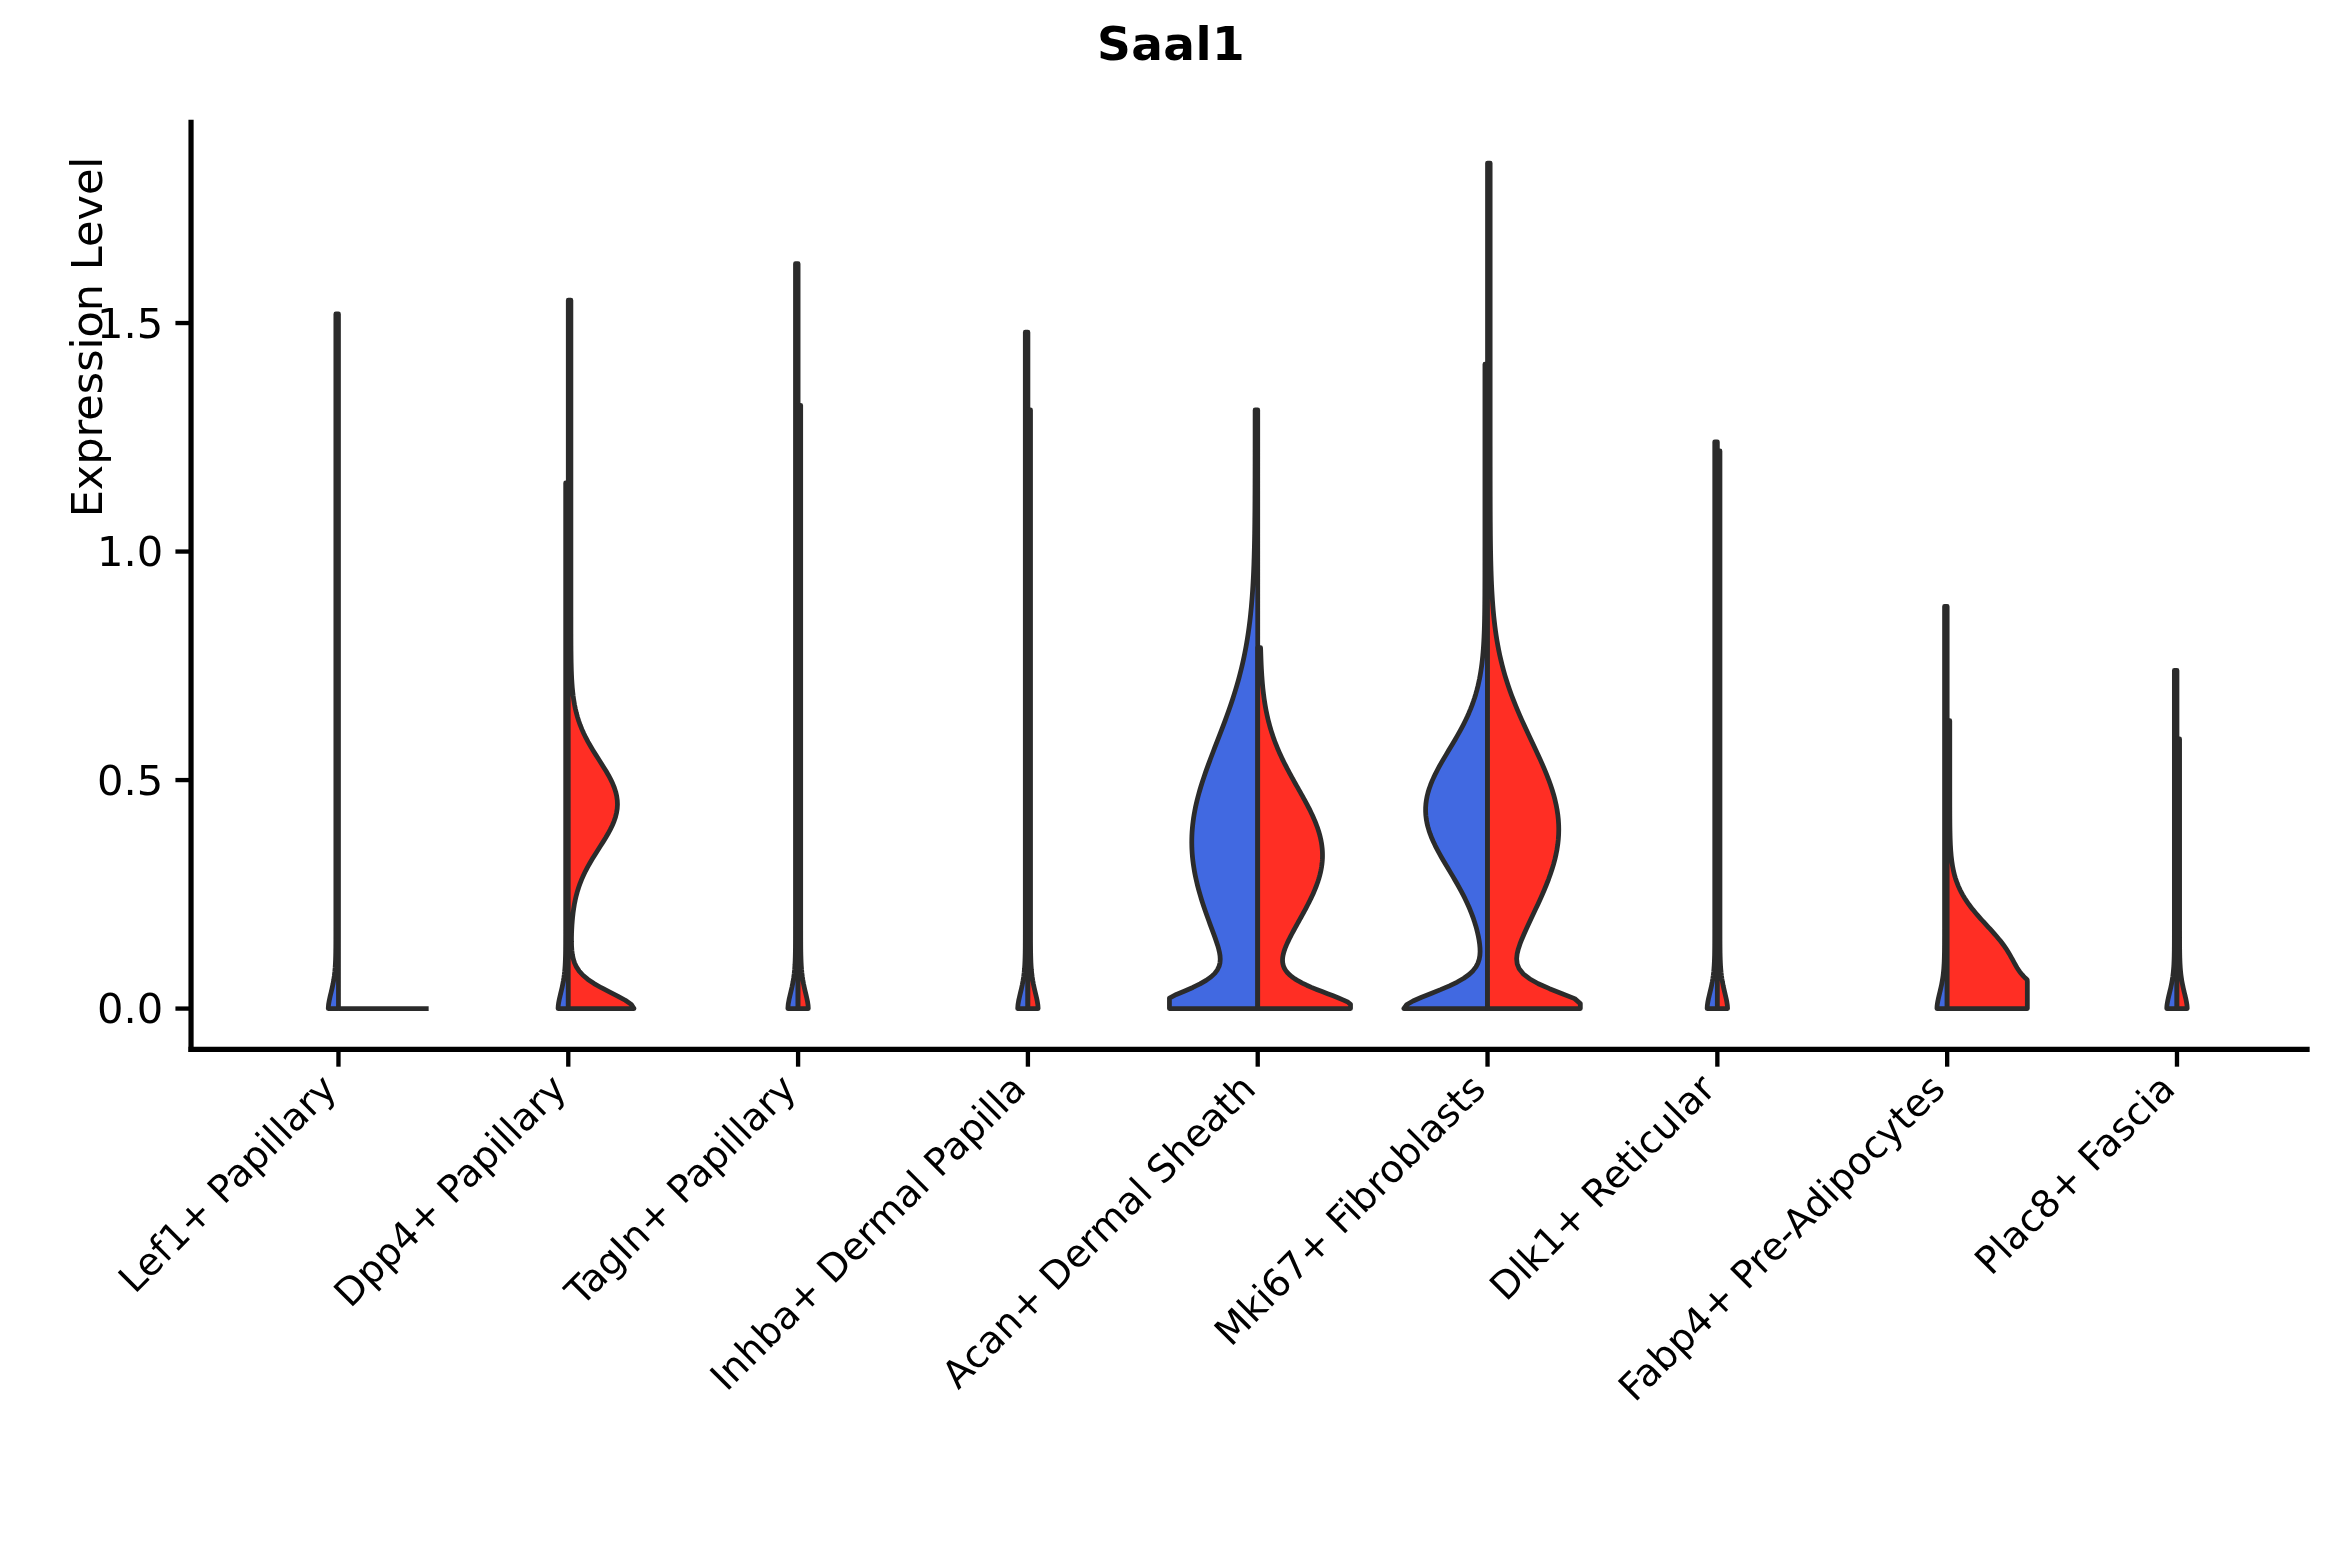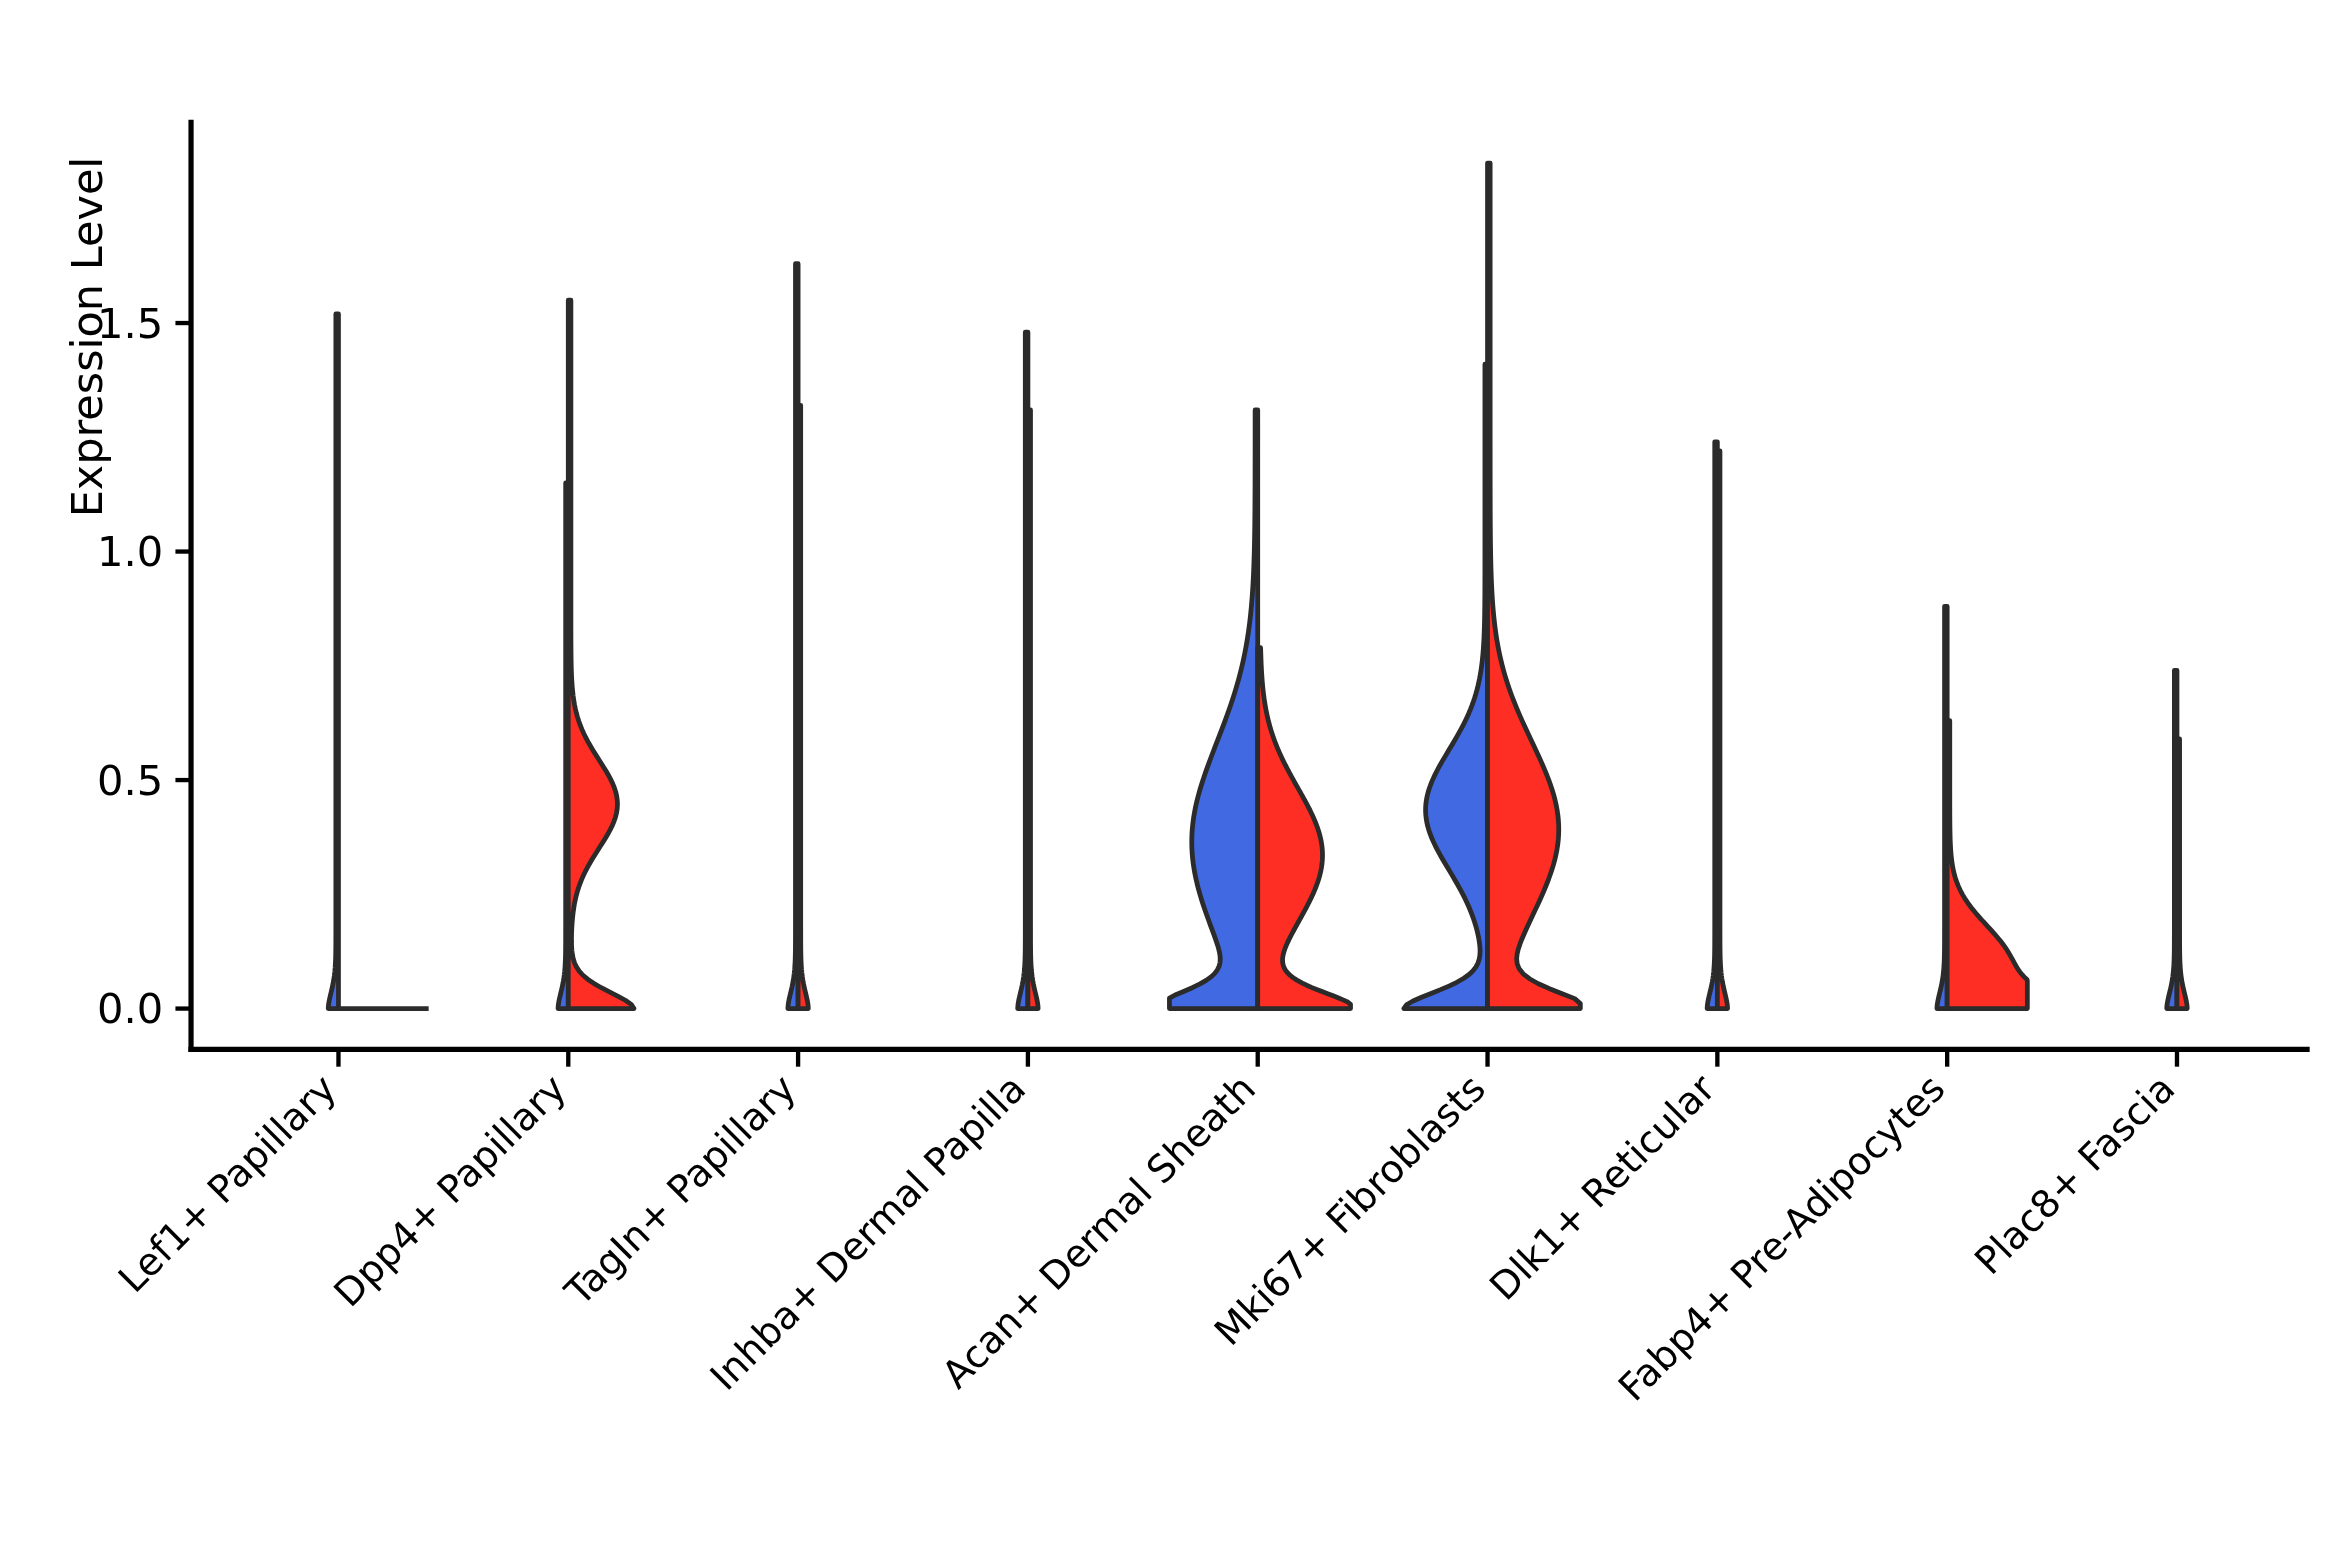--- a/index.html
+++ b/index.html
@@ -18,20 +18,21 @@
       font-size:44px;fill:#000;}
   .spine{stroke:#000;stroke-width:6;fill:none;stroke-linecap:square;}
   .tickmark{stroke:#000;stroke-width:5;}
   .violin{stroke:#2b2b2b;stroke-width:5.5;stroke-linejoin:round;}
 </style>
 </head>
 <body>
 
 <div id="stage">
 
+  <div id="plot-title">Saal1</div>
 
   <div id="ylabel">Expression Level</div>
 
   <svg id="canvas" width="2342" height="1561" viewBox="0 0 2700 1800">
     <g id="violins">
         <path d="M 378.20 1163.00 L 378.57 1158.29 L 379.38 1153.58 L 380.42 1148.86 L 381.55 1144.15 L 382.65 1139.44 L 383.66 1134.73 L 384.52 1130.02 L 385.22 1125.30 L 385.76 1120.59 L 386.17 1115.88 L 386.46 1111.17 L 386.66 1106.46 L 386.79 1101.74 L 386.87 1097.03 L 386.93 1092.32 L 386.96 1087.61 L 386.98 1082.90 L 386.99 1078.18 L 386.99 1073.47 L 387.00 1068.76 L 387.00 1064.05 L 387.00 1059.34 L 387.00 1054.62 L 387.00 1049.91 L 387.00 1045.20 L 387.00 1040.49 L 387.00 1035.78 L 387.00 1031.06 L 387.00 1026.35 L 387.00 1021.64 L 387.00 1016.93 L 387.00 1012.22 L 387.00 1007.50 L 387.00 1002.79 L 387.00 998.08 L 387.00 993.37 L 387.00 988.66 L 387.00 983.94 L 387.00 979.23 L 387.00 974.52 L 387.00 969.81 L 387.00 965.10 L 387.00 960.38 L 387.00 955.67 L 387.00 950.96 L 387.00 946.25 L 387.00 941.54 L 387.00 936.82 L 387.00 932.11 L 387.00 927.40 L 387.00 922.69 L 387.00 917.98 L 387.00 913.26 L 387.00 908.55 L 387.00 903.84 L 387.00 899.13 L 387.00 894.42 L 387.00 889.70 L 387.00 884.99 L 387.00 880.28 L 387.00 875.57 L 387.00 870.86 L 387.00 866.14 L 387.00 861.43 L 387.00 856.72 L 387.00 852.01 L 387.00 847.30 L 387.00 842.58 L 387.00 837.87 L 387.00 833.16 L 387.00 828.45 L 387.00 823.74 L 387.00 819.02 L 387.00 814.31 L 387.00 809.60 L 387.00 804.89 L 387.00 800.18 L 387.00 795.46 L 387.00 790.75 L 387.00 786.04 L 387.00 781.33 L 387.00 776.62 L 387.00 771.90 L 387.00 767.19 L 387.00 762.48 L 387.00 757.77 L 387.00 753.06 L 387.00 748.34 L 387.00 743.63 L 387.00 738.92 L 387.00 734.21 L 387.00 729.50 L 387.00 724.78 L 387.00 720.07 L 387.00 715.36 L 387.00 710.65 L 387.00 705.94 L 387.00 701.22 L 387.00 696.51 L 387.00 691.80 L 387.00 687.09 L 387.00 682.38 L 387.00 677.66 L 387.00 672.95 L 387.00 668.24 L 387.00 663.53 L 387.00 658.82 L 387.00 654.10 L 387.00 649.39 L 387.00 644.68 L 387.00 639.97 L 387.00 635.26 L 387.00 630.54 L 387.00 625.83 L 387.00 621.12 L 387.00 616.41 L 387.00 611.70 L 387.00 606.98 L 387.00 602.27 L 387.00 597.56 L 387.00 592.85 L 387.00 588.14 L 387.00 583.42 L 387.00 578.71 L 387.00 574.00 L 387.00 569.29 L 387.00 564.58 L 387.00 559.86 L 387.00 555.15 L 387.00 550.44 L 387.00 545.73 L 387.00 541.02 L 387.00 536.30 L 387.00 531.59 L 387.00 526.88 L 387.00 522.17 L 387.00 517.46 L 387.00 512.74 L 387.00 508.03 L 387.00 503.32 L 387.00 498.61 L 387.00 493.90 L 387.00 489.18 L 387.00 484.47 L 387.00 479.76 L 387.00 475.05 L 387.00 470.34 L 387.00 465.62 L 387.00 460.91 L 387.00 456.20 L 387.00 451.49 L 387.00 446.78 L 387.00 442.06 L 387.00 437.35 L 387.00 432.64 L 387.00 427.93 L 387.00 423.22 L 387.00 418.50 L 387.00 413.79 L 387.00 409.08 L 387.00 404.37 L 387.00 399.66 L 387.00 394.94 L 387.00 390.23 L 387.00 385.52 L 387.00 380.81 L 387.00 376.10 L 387.00 371.38 L 387.00 366.67 L 387.00 361.96 L 390.00 361.96 L 390.00 1163.00 Z" fill="#4169E1" class="violin"></path>
         <path d="M 643.20 1163.00 L 643.44 1159.43 L 643.95 1155.87 L 644.65 1152.31 L 645.46 1148.74 L 646.31 1145.17 L 647.17 1141.61 L 647.98 1138.05 L 648.72 1134.48 L 649.38 1130.91 L 649.95 1127.35 L 650.42 1123.79 L 650.81 1120.22 L 651.12 1116.65 L 651.36 1113.09 L 651.54 1109.53 L 651.68 1105.96 L 651.78 1102.39 L 651.85 1098.83 L 651.90 1095.27 L 651.93 1091.70 L 651.96 1088.13 L 651.97 1084.57 L 651.98 1081.01 L 651.99 1077.44 L 651.99 1073.88 L 652.00 1070.31 L 652.00 1066.75 L 652.00 1063.18 L 652.00 1059.62 L 652.00 1056.05 L 652.00 1052.49 L 652.00 1048.92 L 652.00 1045.36 L 652.00 1041.79 L 652.00 1038.22 L 652.00 1034.66 L 652.00 1031.10 L 652.00 1027.53 L 652.00 1023.97 L 652.00 1020.40 L 652.00 1016.84 L 652.00 1013.27 L 652.00 1009.71 L 652.00 1006.14 L 652.00 1002.58 L 652.00 999.01 L 652.00 995.44 L 652.00 991.88 L 652.00 988.32 L 652.00 984.75 L 652.00 981.18 L 652.00 977.62 L 652.00 974.06 L 652.00 970.49 L 652.00 966.92 L 652.00 963.36 L 652.00 959.80 L 652.00 956.23 L 652.00 952.66 L 652.00 949.10 L 652.00 945.54 L 652.00 941.97 L 652.00 938.40 L 652.00 934.84 L 652.00 931.27 L 652.00 927.71 L 652.00 924.14 L 652.00 920.58 L 652.00 917.01 L 652.00 913.45 L 652.00 909.88 L 652.00 906.32 L 652.00 902.75 L 652.00 899.19 L 652.00 895.63 L 652.00 892.06 L 652.00 888.50 L 652.00 884.93 L 652.00 881.37 L 652.00 877.80 L 652.00 874.24 L 652.00 870.67 L 652.00 867.11 L 652.00 863.54 L 652.00 859.98 L 652.00 856.41 L 652.00 852.85 L 652.00 849.28 L 652.00 845.72 L 652.00 842.15 L 652.00 838.59 L 652.00 835.02 L 652.00 831.46 L 652.00 827.89 L 652.00 824.33 L 652.00 820.76 L 652.00 817.20 L 652.00 813.63 L 652.00 810.07 L 652.00 806.50 L 652.00 802.93 L 652.00 799.37 L 652.00 795.81 L 652.00 792.24 L 652.00 788.68 L 652.00 785.11 L 652.00 781.55 L 652.00 777.98 L 652.00 774.41 L 652.00 770.85 L 652.00 767.29 L 652.00 763.72 L 652.00 760.16 L 652.00 756.59 L 652.00 753.02 L 652.00 749.46 L 652.00 745.89 L 652.00 742.33 L 652.00 738.77 L 652.00 735.20 L 652.00 731.64 L 652.00 728.07 L 652.00 724.50 L 652.00 720.94 L 652.00 717.38 L 652.00 713.81 L 652.00 710.25 L 652.00 706.68 L 652.00 703.12 L 652.00 699.55 L 652.00 695.99 L 652.00 692.42 L 652.00 688.86 L 652.00 685.29 L 652.00 681.73 L 652.00 678.16 L 652.00 674.60 L 652.00 671.03 L 652.00 667.46 L 652.00 663.90 L 652.00 660.34 L 652.00 656.77 L 652.00 653.21 L 652.00 649.64 L 652.00 646.08 L 652.00 642.51 L 652.00 638.95 L 652.00 635.38 L 652.00 631.82 L 652.00 628.25 L 652.00 624.69 L 652.00 621.12 L 652.00 617.56 L 652.00 613.99 L 652.00 610.42 L 652.00 606.86 L 652.00 603.30 L 652.00 599.73 L 652.00 596.17 L 652.00 592.60 L 652.00 589.04 L 652.00 585.47 L 652.00 581.91 L 652.00 578.34 L 652.00 574.78 L 652.00 571.21 L 652.00 567.64 L 652.00 564.08 L 652.00 560.51 L 652.00 556.95 L 655.00 556.95 L 655.00 1163.00 Z" fill="#4169E1" class="violin"></path>
         <path d="M 908.20 1163.00 L 908.62 1157.95 L 909.52 1152.89 L 910.66 1147.84 L 911.87 1142.79 L 913.03 1137.73 L 914.05 1132.68 L 914.89 1127.63 L 915.55 1122.58 L 916.04 1117.52 L 916.39 1112.47 L 916.62 1107.42 L 916.77 1102.36 L 916.87 1097.31 L 916.93 1092.26 L 916.96 1087.20 L 916.98 1082.15 L 916.99 1077.10 L 916.99 1072.05 L 917.00 1066.99 L 917.00 1061.94 L 917.00 1056.89 L 917.00 1051.83 L 917.00 1046.78 L 917.00 1041.73 L 917.00 1036.67 L 917.00 1031.62 L 917.00 1026.57 L 917.00 1021.52 L 917.00 1016.46 L 917.00 1011.41 L 917.00 1006.36 L 917.00 1001.30 L 917.00 996.25 L 917.00 991.20 L 917.00 986.14 L 917.00 981.09 L 917.00 976.04 L 917.00 970.99 L 917.00 965.93 L 917.00 960.88 L 917.00 955.83 L 917.00 950.77 L 917.00 945.72 L 917.00 940.67 L 917.00 935.62 L 917.00 930.56 L 917.00 925.51 L 917.00 920.46 L 917.00 915.40 L 917.00 910.35 L 917.00 905.30 L 917.00 900.24 L 917.00 895.19 L 917.00 890.14 L 917.00 885.09 L 917.00 880.03 L 917.00 874.98 L 917.00 869.93 L 917.00 864.87 L 917.00 859.82 L 917.00 854.77 L 917.00 849.71 L 917.00 844.66 L 917.00 839.61 L 917.00 834.56 L 917.00 829.50 L 917.00 824.45 L 917.00 819.40 L 917.00 814.34 L 917.00 809.29 L 917.00 804.24 L 917.00 799.18 L 917.00 794.13 L 917.00 789.08 L 917.00 784.03 L 917.00 778.97 L 917.00 773.92 L 917.00 768.87 L 917.00 763.81 L 917.00 758.76 L 917.00 753.71 L 917.00 748.65 L 917.00 743.60 L 917.00 738.55 L 917.00 733.50 L 917.00 728.44 L 917.00 723.39 L 917.00 718.34 L 917.00 713.28 L 917.00 708.23 L 917.00 703.18 L 917.00 698.12 L 917.00 693.07 L 917.00 688.02 L 917.00 682.96 L 917.00 677.91 L 917.00 672.86 L 917.00 667.81 L 917.00 662.75 L 917.00 657.70 L 917.00 652.65 L 917.00 647.59 L 917.00 642.54 L 917.00 637.49 L 917.00 632.44 L 917.00 627.38 L 917.00 622.33 L 917.00 617.28 L 917.00 612.22 L 917.00 607.17 L 917.00 602.12 L 917.00 597.06 L 917.00 592.01 L 917.00 586.96 L 917.00 581.91 L 917.00 576.85 L 917.00 571.80 L 917.00 566.75 L 917.00 561.69 L 917.00 556.64 L 917.00 551.59 L 917.00 546.53 L 917.00 541.48 L 917.00 536.43 L 917.00 531.38 L 917.00 526.32 L 917.00 521.27 L 917.00 516.22 L 917.00 511.16 L 917.00 506.11 L 917.00 501.06 L 917.00 496.00 L 917.00 490.95 L 917.00 485.90 L 917.00 480.85 L 917.00 475.79 L 917.00 470.74 L 917.00 465.69 L 917.00 460.63 L 917.00 455.58 L 917.00 450.53 L 917.00 445.47 L 917.00 440.42 L 917.00 435.37 L 917.00 430.32 L 917.00 425.26 L 917.00 420.21 L 917.00 415.16 L 917.00 410.10 L 917.00 405.05 L 917.00 400.00 L 917.00 394.94 L 917.00 389.89 L 917.00 384.84 L 917.00 379.79 L 917.00 374.73 L 917.00 369.68 L 917.00 364.63 L 917.00 359.57 L 917.00 354.52 L 917.00 349.47 L 917.00 344.41 L 917.00 339.36 L 917.00 334.31 L 917.00 329.25 L 917.00 324.20 L 917.00 319.15 L 917.00 314.10 L 917.00 309.04 L 917.00 303.99 L 920.00 303.99 L 920.00 1163.00 Z" fill="#4169E1" class="violin"></path>
         <path d="M 1173.20 1163.00 L 1173.56 1158.41 L 1174.33 1153.82 L 1175.33 1149.24 L 1176.43 1144.65 L 1177.51 1140.06 L 1178.51 1135.47 L 1179.38 1130.88 L 1180.09 1126.30 L 1180.65 1121.71 L 1181.08 1117.12 L 1181.38 1112.53 L 1181.60 1107.94 L 1181.75 1103.36 L 1181.85 1098.77 L 1181.91 1094.18 L 1181.95 1089.59 L 1181.97 1085.00 L 1181.98 1080.42 L 1181.99 1075.83 L 1182.00 1071.24 L 1182.00 1066.65 L 1182.00 1062.06 L 1182.00 1057.48 L 1182.00 1052.89 L 1182.00 1048.30 L 1182.00 1043.71 L 1182.00 1039.12 L 1182.00 1034.54 L 1182.00 1029.95 L 1182.00 1025.36 L 1182.00 1020.77 L 1182.00 1016.18 L 1182.00 1011.60 L 1182.00 1007.01 L 1182.00 1002.42 L 1182.00 997.83 L 1182.00 993.24 L 1182.00 988.66 L 1182.00 984.07 L 1182.00 979.48 L 1182.00 974.89 L 1182.00 970.30 L 1182.00 965.72 L 1182.00 961.13 L 1182.00 956.54 L 1182.00 951.95 L 1182.00 947.36 L 1182.00 942.78 L 1182.00 938.19 L 1182.00 933.60 L 1182.00 929.01 L 1182.00 924.42 L 1182.00 919.84 L 1182.00 915.25 L 1182.00 910.66 L 1182.00 906.07 L 1182.00 901.48 L 1182.00 896.90 L 1182.00 892.31 L 1182.00 887.72 L 1182.00 883.13 L 1182.00 878.54 L 1182.00 873.96 L 1182.00 869.37 L 1182.00 864.78 L 1182.00 860.19 L 1182.00 855.60 L 1182.00 851.02 L 1182.00 846.43 L 1182.00 841.84 L 1182.00 837.25 L 1182.00 832.66 L 1182.00 828.08 L 1182.00 823.49 L 1182.00 818.90 L 1182.00 814.31 L 1182.00 809.72 L 1182.00 805.14 L 1182.00 800.55 L 1182.00 795.96 L 1182.00 791.37 L 1182.00 786.78 L 1182.00 782.20 L 1182.00 777.61 L 1182.00 773.02 L 1182.00 768.43 L 1182.00 763.84 L 1182.00 759.26 L 1182.00 754.67 L 1182.00 750.08 L 1182.00 745.49 L 1182.00 740.90 L 1182.00 736.32 L 1182.00 731.73 L 1182.00 727.14 L 1182.00 722.55 L 1182.00 717.96 L 1182.00 713.38 L 1182.00 708.79 L 1182.00 704.20 L 1182.00 699.61 L 1182.00 695.02 L 1182.00 690.44 L 1182.00 685.85 L 1182.00 681.26 L 1182.00 676.67 L 1182.00 672.08 L 1182.00 667.50 L 1182.00 662.91 L 1182.00 658.32 L 1182.00 653.73 L 1182.00 649.14 L 1182.00 644.56 L 1182.00 639.97 L 1182.00 635.38 L 1182.00 630.79 L 1182.00 626.20 L 1182.00 621.62 L 1182.00 617.03 L 1182.00 612.44 L 1182.00 607.85 L 1182.00 603.26 L 1182.00 598.68 L 1182.00 594.09 L 1182.00 589.50 L 1182.00 584.91 L 1182.00 580.32 L 1182.00 575.74 L 1182.00 571.15 L 1182.00 566.56 L 1182.00 561.97 L 1182.00 557.38 L 1182.00 552.80 L 1182.00 548.21 L 1182.00 543.62 L 1182.00 539.03 L 1182.00 534.44 L 1182.00 529.86 L 1182.00 525.27 L 1182.00 520.68 L 1182.00 516.09 L 1182.00 511.50 L 1182.00 506.92 L 1182.00 502.33 L 1182.00 497.74 L 1182.00 493.15 L 1182.00 488.56 L 1182.00 483.98 L 1182.00 479.39 L 1182.00 474.80 L 1182.00 470.21 L 1182.00 465.62 L 1182.00 461.04 L 1182.00 456.45 L 1182.00 451.86 L 1182.00 447.27 L 1182.00 442.68 L 1182.00 438.10 L 1182.00 433.51 L 1182.00 428.92 L 1182.00 424.33 L 1182.00 419.74 L 1182.00 415.16 L 1182.00 410.57 L 1182.00 405.98 L 1182.00 401.39 L 1182.00 396.80 L 1182.00 392.22 L 1182.00 387.63 L 1182.00 383.04 L 1185.00 383.04 L 1185.00 1163.00 Z" fill="#4169E1" class="violin"></path>
         <path d="M 1348.20 1163.00 L 1348.20 1158.94 L 1348.20 1154.88 L 1348.20 1150.82 L 1356.18 1146.76 L 1365.90 1142.69 L 1375.17 1138.63 L 1383.46 1134.57 L 1390.50 1130.51 L 1396.16 1126.45 L 1400.46 1122.39 L 1403.49 1118.33 L 1405.44 1114.27 L 1406.47 1110.21 L 1406.78 1106.15 L 1406.53 1102.09 L 1405.86 1098.02 L 1404.89 1093.96 L 1403.71 1089.90 L 1402.38 1085.84 L 1400.97 1081.78 L 1399.50 1077.72 L 1398.00 1073.66 L 1396.49 1069.60 L 1394.98 1065.54 L 1393.49 1061.47 L 1392.01 1057.41 L 1390.57 1053.35 L 1389.15 1049.29 L 1387.77 1045.23 L 1386.44 1041.17 L 1385.15 1037.11 L 1383.92 1033.05 L 1382.74 1028.99 L 1381.61 1024.93 L 1380.56 1020.87 L 1379.57 1016.80 L 1378.65 1012.74 L 1377.80 1008.68 L 1377.04 1004.62 L 1376.35 1000.56 L 1375.74 996.50 L 1375.22 992.44 L 1374.79 988.38 L 1374.44 984.32 L 1374.19 980.25 L 1374.02 976.19 L 1373.95 972.13 L 1373.97 968.07 L 1374.07 964.01 L 1374.27 959.95 L 1374.56 955.89 L 1374.94 951.83 L 1375.41 947.77 L 1375.97 943.71 L 1376.60 939.64 L 1377.32 935.58 L 1378.12 931.52 L 1379.00 927.46 L 1379.95 923.40 L 1380.97 919.34 L 1382.05 915.28 L 1383.20 911.22 L 1384.40 907.16 L 1385.66 903.10 L 1386.97 899.03 L 1388.33 894.97 L 1389.73 890.91 L 1391.16 886.85 L 1392.63 882.79 L 1394.13 878.73 L 1395.65 874.67 L 1397.19 870.61 L 1398.74 866.55 L 1400.30 862.49 L 1401.87 858.42 L 1403.45 854.36 L 1405.02 850.30 L 1406.58 846.24 L 1408.14 842.18 L 1409.68 838.12 L 1411.21 834.06 L 1412.72 830.00 L 1414.21 825.94 L 1415.67 821.88 L 1417.11 817.82 L 1418.51 813.75 L 1419.88 809.69 L 1421.22 805.63 L 1422.53 801.57 L 1423.80 797.51 L 1425.03 793.45 L 1426.22 789.39 L 1427.38 785.33 L 1428.49 781.27 L 1429.56 777.20 L 1430.59 773.14 L 1431.58 769.08 L 1432.53 765.02 L 1433.44 760.96 L 1434.30 756.90 L 1435.13 752.84 L 1435.92 748.78 L 1436.66 744.72 L 1437.37 740.66 L 1438.05 736.60 L 1438.68 732.53 L 1439.29 728.47 L 1439.85 724.41 L 1440.39 720.35 L 1440.89 716.29 L 1441.36 712.23 L 1441.80 708.17 L 1442.22 704.11 L 1442.60 700.05 L 1442.96 695.98 L 1443.30 691.92 L 1443.61 687.86 L 1443.90 683.80 L 1444.17 679.74 L 1444.42 675.68 L 1444.65 671.62 L 1444.86 667.56 L 1445.06 663.50 L 1445.24 659.44 L 1445.40 655.38 L 1445.56 651.31 L 1445.69 647.25 L 1445.82 643.19 L 1445.94 639.13 L 1446.04 635.07 L 1446.14 631.01 L 1446.23 626.95 L 1446.31 622.89 L 1446.38 618.83 L 1446.45 614.76 L 1446.51 610.70 L 1446.56 606.64 L 1446.61 602.58 L 1446.65 598.52 L 1446.69 594.46 L 1446.73 590.40 L 1446.76 586.34 L 1446.79 582.28 L 1446.81 578.22 L 1446.83 574.15 L 1446.85 570.09 L 1446.87 566.03 L 1446.89 561.97 L 1446.90 557.91 L 1446.91 553.85 L 1446.93 549.79 L 1446.93 545.73 L 1446.94 541.67 L 1446.95 537.61 L 1446.96 533.54 L 1446.96 529.48 L 1446.97 525.42 L 1446.97 521.36 L 1446.98 517.30 L 1446.98 513.24 L 1446.98 509.18 L 1446.99 505.12 L 1446.99 501.06 L 1446.99 497.00 L 1446.99 492.93 L 1446.99 488.87 L 1446.99 484.81 L 1447.00 480.75 L 1447.00 476.69 L 1447.00 472.63 L 1450.00 472.63 L 1450.00 1163.00 Z" fill="#4169E1" class="violin"></path>

